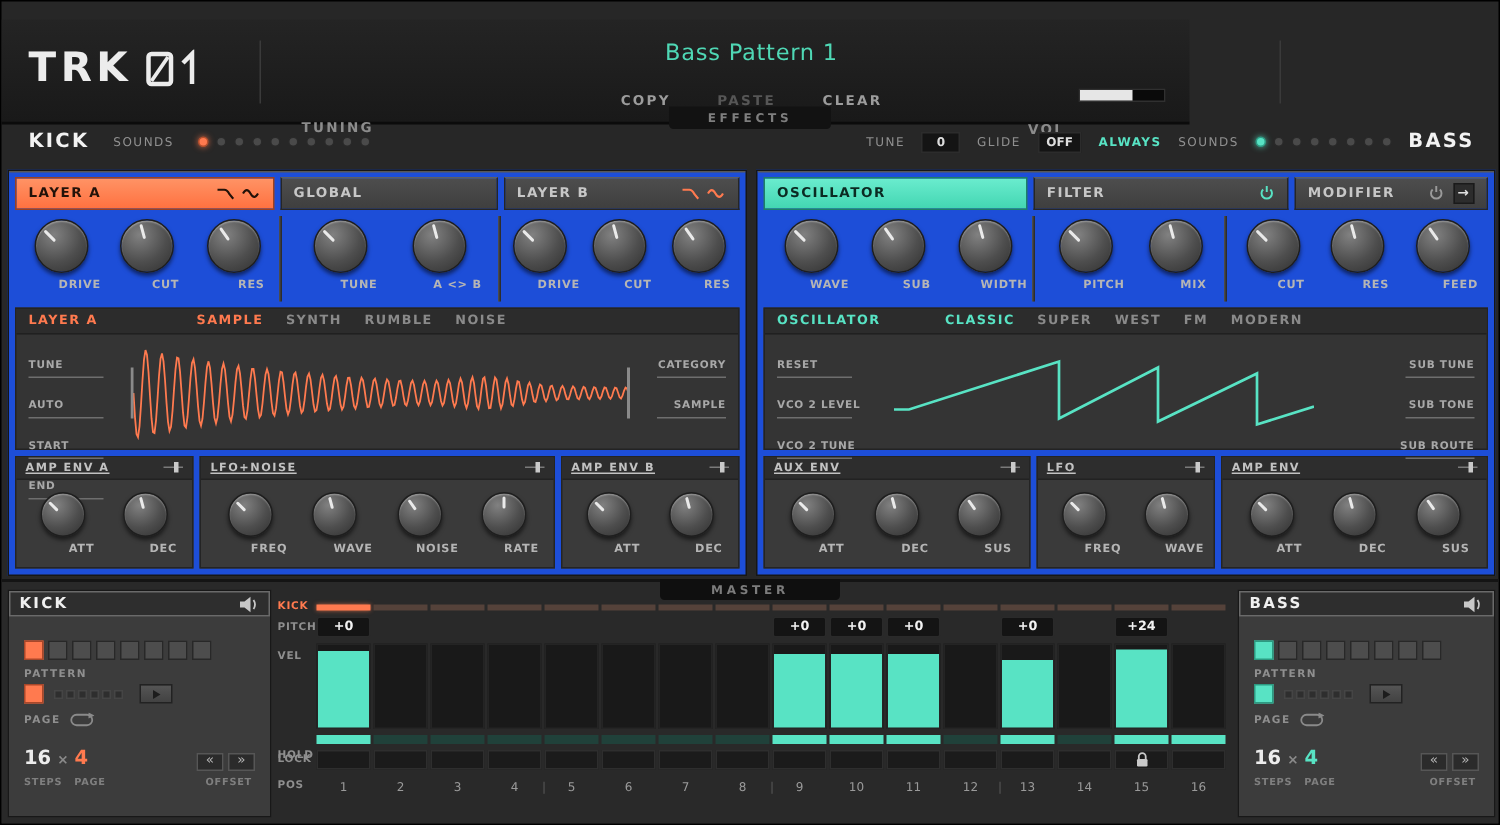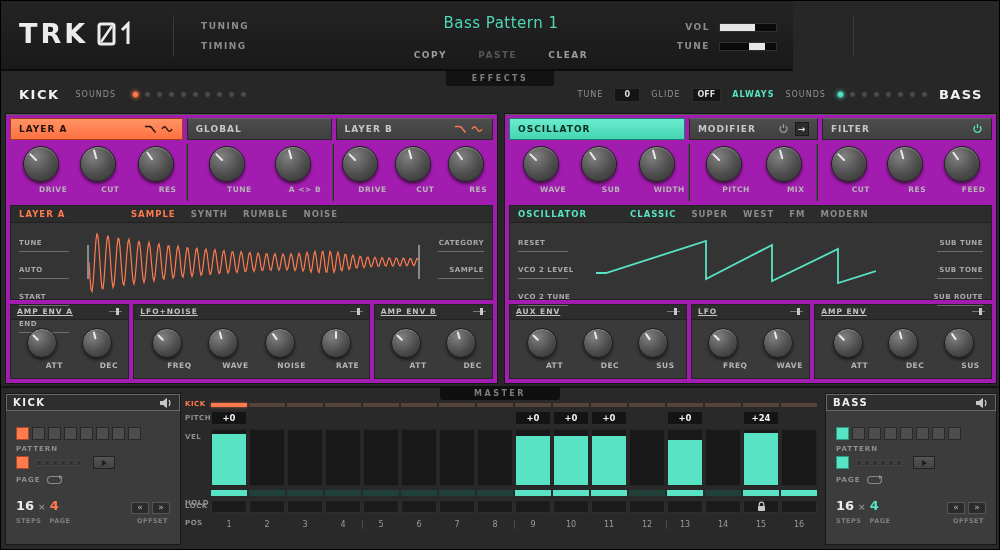--- a/index.html
+++ b/index.html
@@ -1,27 +1,27 @@
 <!DOCTYPE html>
 <html><head>
 <meta charset="utf-8">
 <style>
   *{margin:0;padding:0;box-sizing:border-box;}
   html,body{background:#101010;}
   body{font-family:"DejaVu Sans","Liberation Sans",sans-serif;}
   #app{position:relative;width:1000px;height:550px;background:#272727;overflow:hidden;color:#ccc;border:1px solid #000;}
 
   
-  header{position:absolute;top:0;left:0;width:792px;height:70px;background:linear-gradient(#242424,#191919);border-bottom:2px solid #0b0b0b;}
+  header{position:absolute;top:12px;left:0;width:792px;height:70px;background:linear-gradient(#242424,#191919);border-bottom:2px solid #0b0b0b;}
   .logo{position:absolute;left:18px;top:17px;display:flex;align-items:center;gap:9px;}
   .logo-trk{font-size:27px;font-weight:bold;color:#ececec;letter-spacing:3px;}
   .hdr-div{position:absolute;top:14px;width:1px;height:42px;background:#3a3a3a;}
   .d1{left:172px;} .d2{left:852px;}
   .tt-col{position:absolute;left:200px;top:20px;display:flex;flex-direction:column;gap:10px;}
-  .hdr-lbl{font-size:9px;font-weight:bold;color:#8c8c8c;letter-spacing:1.5px;}
+  .hdr-lbl{font-size:9px;font-weight:bold;color:#8c8c8c;letter-spacing:1.5px;margin-top:48px;}
   .hdr-center{position:absolute;left:320px;width:360px;top:13px;text-align:center;}
   .pattern-title{font-size:15px;color:#4fd8b5;letter-spacing:.5px;}
   .hdr-actions{margin-top:11px;}
   .hdr-actions span{font-size:9px;font-weight:bold;letter-spacing:1.5px;color:#9c9c9c;margin:0 13px;cursor:default;}
   .hdr-actions span.dim{color:#565656;}
   .vol-col{position:absolute;right:16px;top:21px;display:flex;flex-direction:column;gap:9px;}
   .vrow{display:flex;align-items:center;gap:9px;justify-content:flex-end;}
   .hslider{width:58px;height:9px;background:#0a0a0a;border:1px solid #303030;position:relative;}
   .hslider .fill{height:100%;background:#e6e6e6;}
   .hslider .handle{position:absolute;top:0;bottom:0;left:52%;width:16px;background:#e6e6e6;}
@@ -34,21 +34,21 @@
   .side-title{font-size:13px;font-weight:bold;color:#f2f2f2;letter-spacing:1.5px;}
   .sm-lbl{font-size:8px;font-weight:normal;color:#909090;letter-spacing:1px;}
   .dots{display:flex;gap:5px;align-items:center;}
   .dot{width:7px;height:7px;border-radius:50%;background:#4a4a4a;border:1px solid #292929;}
   .dot.on.orange{background:#ff7a4f;border-color:#b54f2d;box-shadow:0 0 4px rgba(255,122,79,.8);}
   .dot.on.teal{background:#58e3c4;border-color:#2e9c84;box-shadow:0 0 4px rgba(88,227,196,.8);}
   .val-box{min-width:26px;height:14px;background:#141414;border:1px solid #2c2c2c;color:#ddd;font-size:8px;font-weight:bold;display:flex;align-items:center;justify-content:center;padding:0 5px;}
   .always{font-size:8px;font-weight:bold;letter-spacing:1px;color:#58e3c4;}
 
   
-  .panel{position:absolute;top:112px;width:493px;height:271px;background:#a21caf;border:1px solid #161616;box-shadow:inset 0 1px 0 #585858;display:flex;flex-direction:column;padding:4px;gap:4px;}
+  .panel{position:absolute;top:112px;width:493px;height:271px;background:#1d4ed8;border:1px solid #161616;box-shadow:inset 0 1px 0 #585858;display:flex;flex-direction:column;padding:4px;gap:4px;}
   .panel.pl{left:4px;} .panel.pr{left:503px;}
   .tab-row{display:flex;gap:4px;height:22px;}
   .mtab{flex:1;background:linear-gradient(#4d4d4d,#3f3f3f);border:1px solid #262626;border-top-color:#606060;color:#c7c7c7;font-size:9px;font-weight:bold;letter-spacing:1px;display:flex;align-items:center;padding:0 8px;gap:6px;}
   .mtab .spacer{flex:1;}
   .mtab.orange-tab{background:linear-gradient(#ff9365,#ff7140);color:#231209;border-color:#9c401f;}
   .mtab.teal-tab{background:linear-gradient(#6aecce,#43d6b2);color:#0b2a22;border-color:#1e7f68;}
   .tabicons{display:flex;gap:4px;align-items:center;}
   .arrowbox{width:14px;height:14px;background:#2c2c2c;border:1px solid #1a1a1a;color:#e0e0e0;font-size:9px;display:flex;align-items:center;justify-content:center;}
 
   .knob-row{display:flex;height:58px;}
@@ -408,36 +408,36 @@
           </div>
         </div>
       </div>
   </section>
 
   <section class="panel pr">
     <div class="tab-row">
       <div class="mtab teal-tab" style="flex:1.35">
         <span>OSCILLATOR</span>
       </div>
+      <div class="mtab" style="flex:1.3">
+        <span>FILTER</span>
+        <span class="spacer"></span>
+        <svg width="11" height="11" viewBox="0 0 11 11">
+            <path d="M3.1,3.3 A3.5,3.5 0 1 0 7.9,3.3" fill="none" stroke="#58e3c4" stroke-width="1.3"></path>
+            <line x1="5.5" y1="1" x2="5.5" y2="5" stroke="#58e3c4" stroke-width="1.3"></line>
+          </svg>
+      </div>
       <div class="mtab" style="flex:0.95">
         <span>MODIFIER</span>
         <span class="spacer"></span>
         <svg width="11" height="11" viewBox="0 0 11 11">
             <path d="M3.1,3.3 A3.5,3.5 0 1 0 7.9,3.3" fill="none" stroke="#9a9a9a" stroke-width="1.3"></path>
             <line x1="5.5" y1="1" x2="5.5" y2="5" stroke="#9a9a9a" stroke-width="1.3"></line>
           </svg>
         <span class="arrowbox">→</span>
-      </div>
-      <div class="mtab" style="flex:1.3">
-        <span>FILTER</span>
-        <span class="spacer"></span>
-        <svg width="11" height="11" viewBox="0 0 11 11">
-            <path d="M3.1,3.3 A3.5,3.5 0 1 0 7.9,3.3" fill="none" stroke="#58e3c4" stroke-width="1.3"></path>
-            <line x1="5.5" y1="1" x2="5.5" y2="5" stroke="#58e3c4" stroke-width="1.3"></line>
-          </svg>
       </div>
     </div>
     <div class="knob-row">
       <div class="kgroup" style="flex:1.35">
           <div class="knob-unit">
             <div class="knob">
               <i style="transform: rotate(-45deg);"></i>
             </div>
             <div class="klabel">WAVE</div>
           </div>

